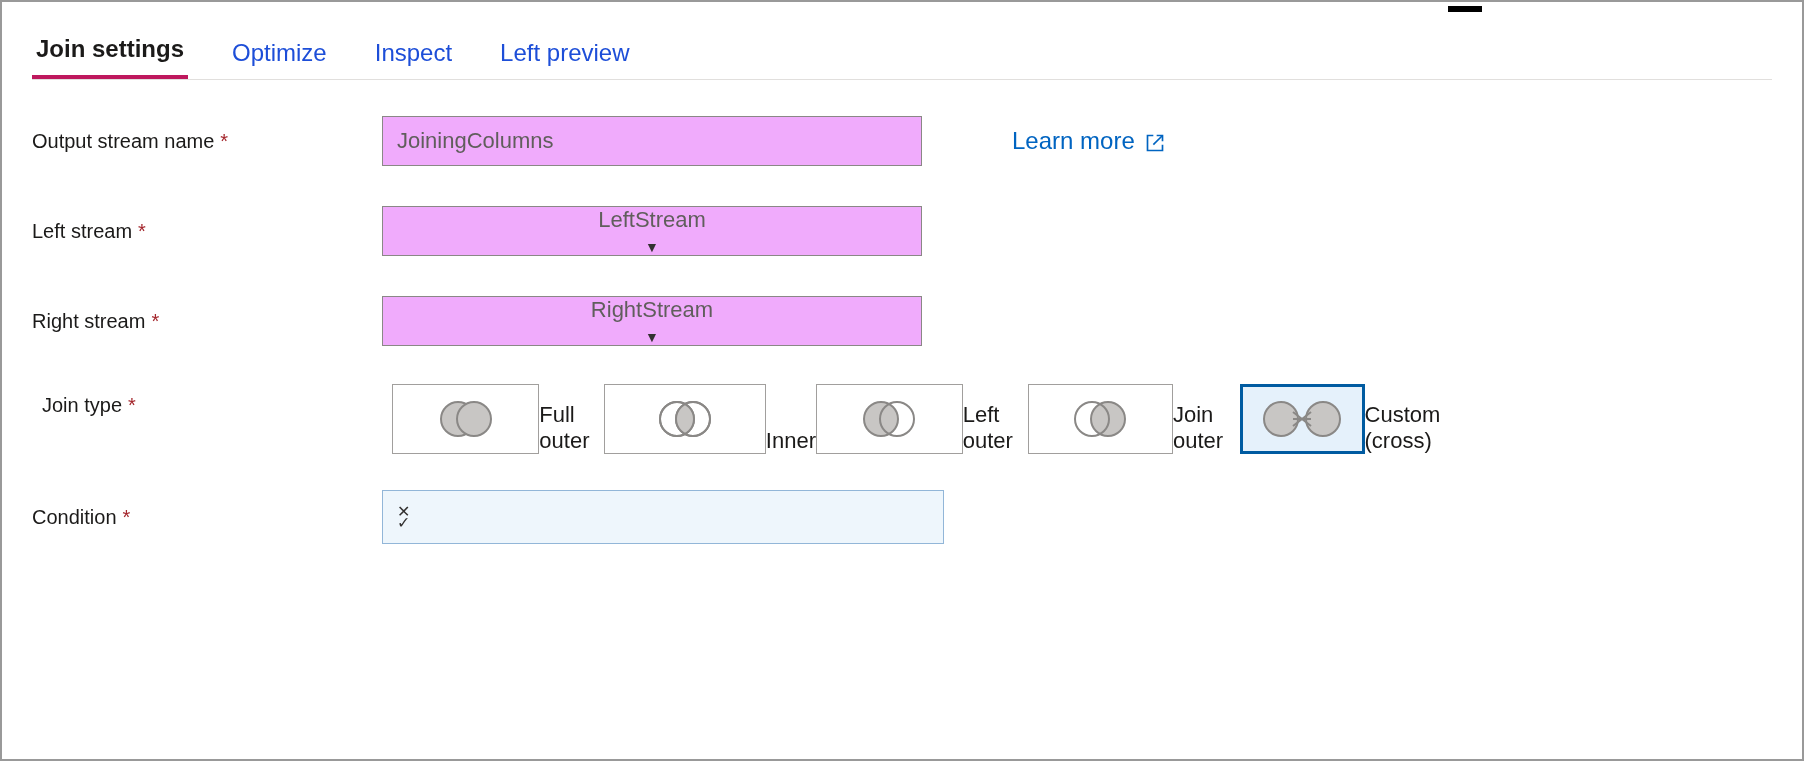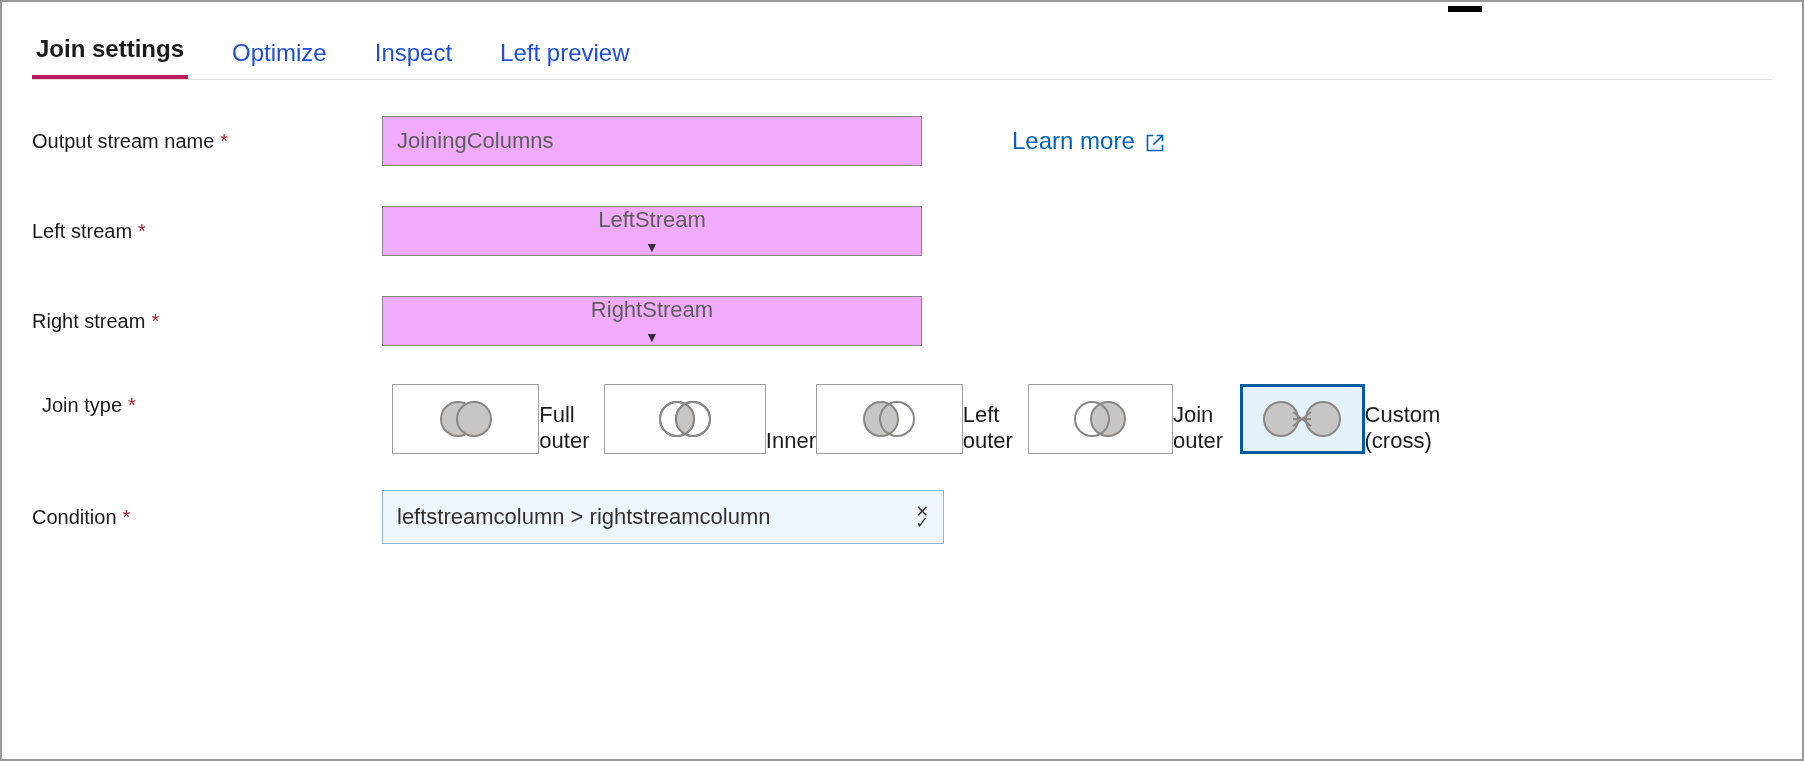--- a/index.html
+++ b/index.html
@@ -266,21 +266,20 @@
       </div>
 
     </div>
   </div>
 
   <div class="row" style="margin-top:30px;">
     <div class="label-col">
       <span>Condition</span><span class="asterisk">*</span>
     </div>
     <div class="condition-box">
-      <span class="condition-text">leftstreamcolumn &gt; rightstreamcolumn</span>
       <span class="cond-icons">
         <span>✕</span>
           <span>✓</span>
       </span>
     </div>
   </div>
 
 </div>
 
 </body></html>

